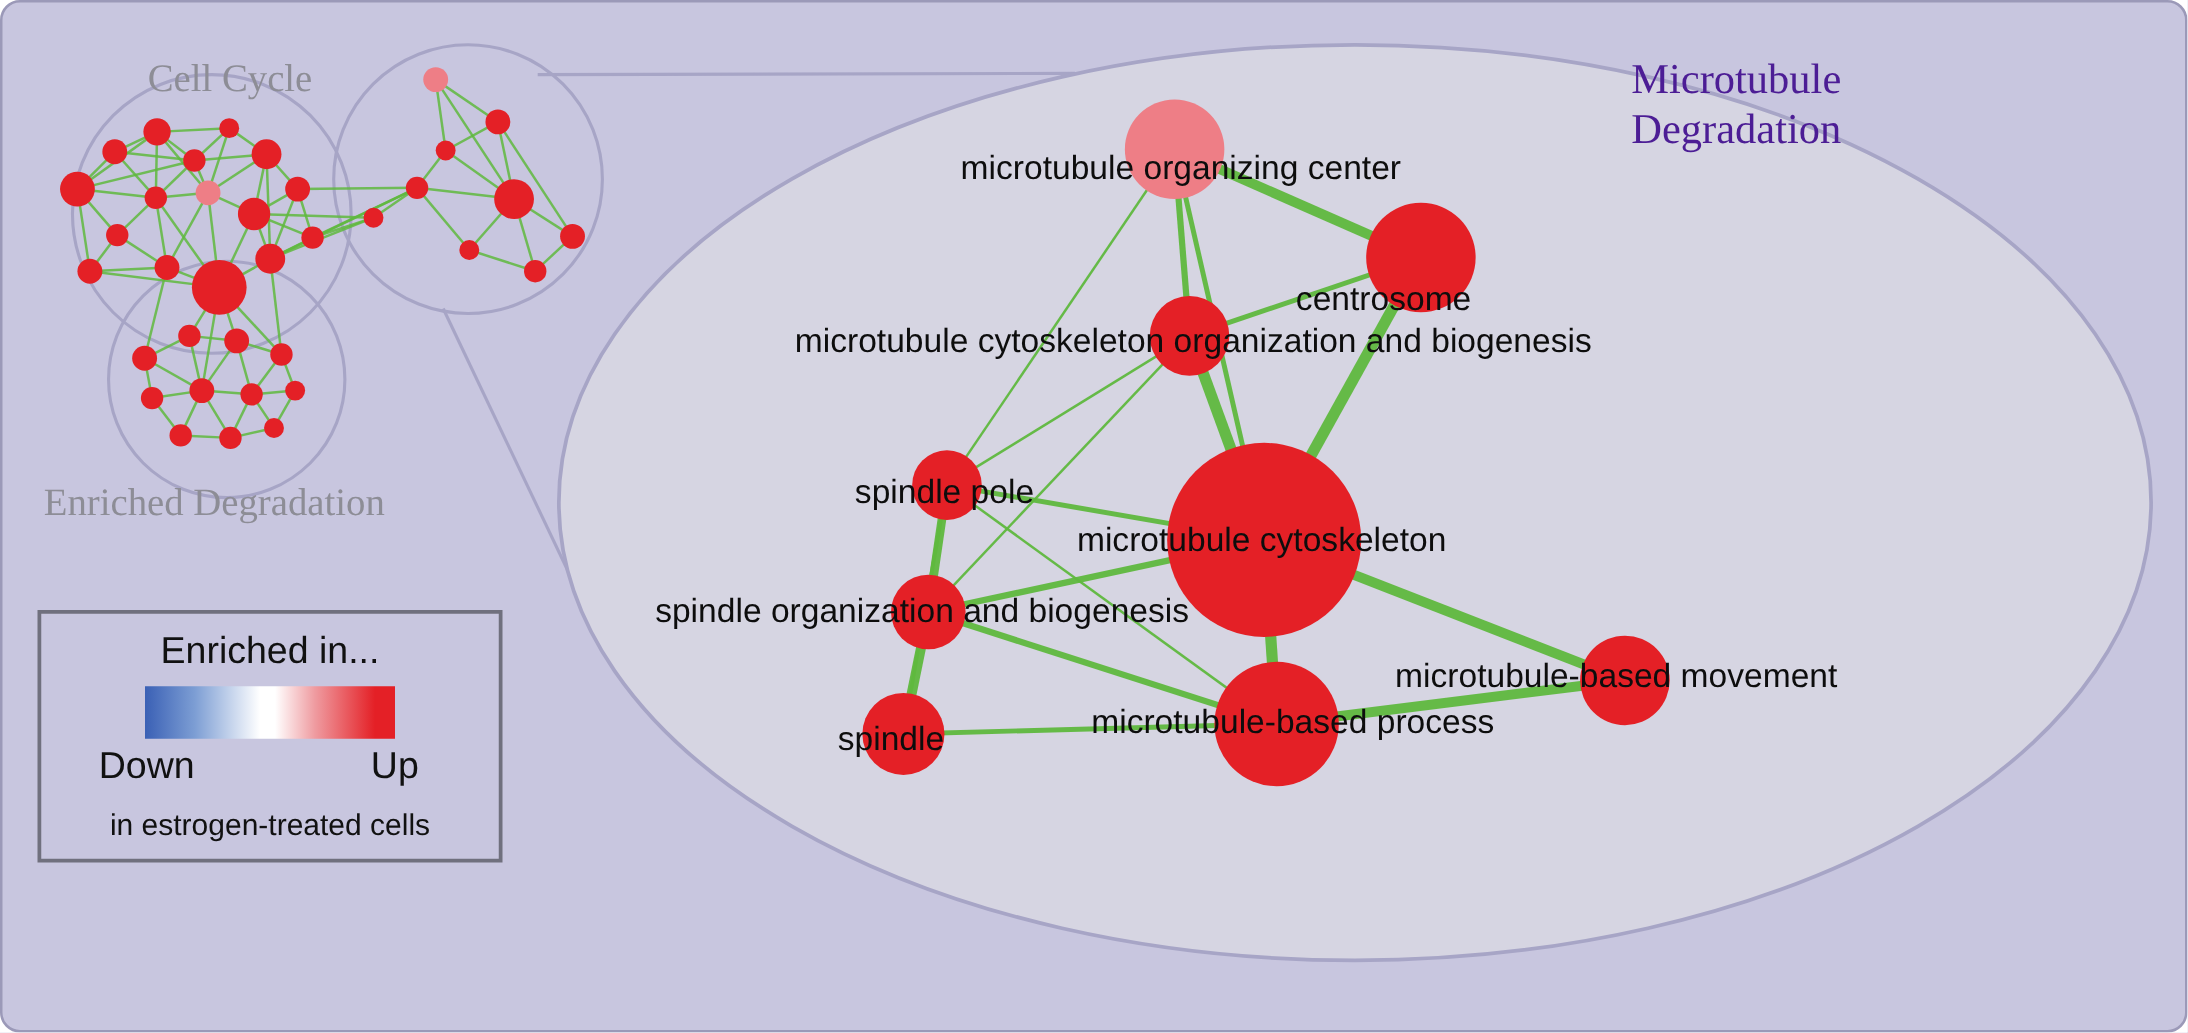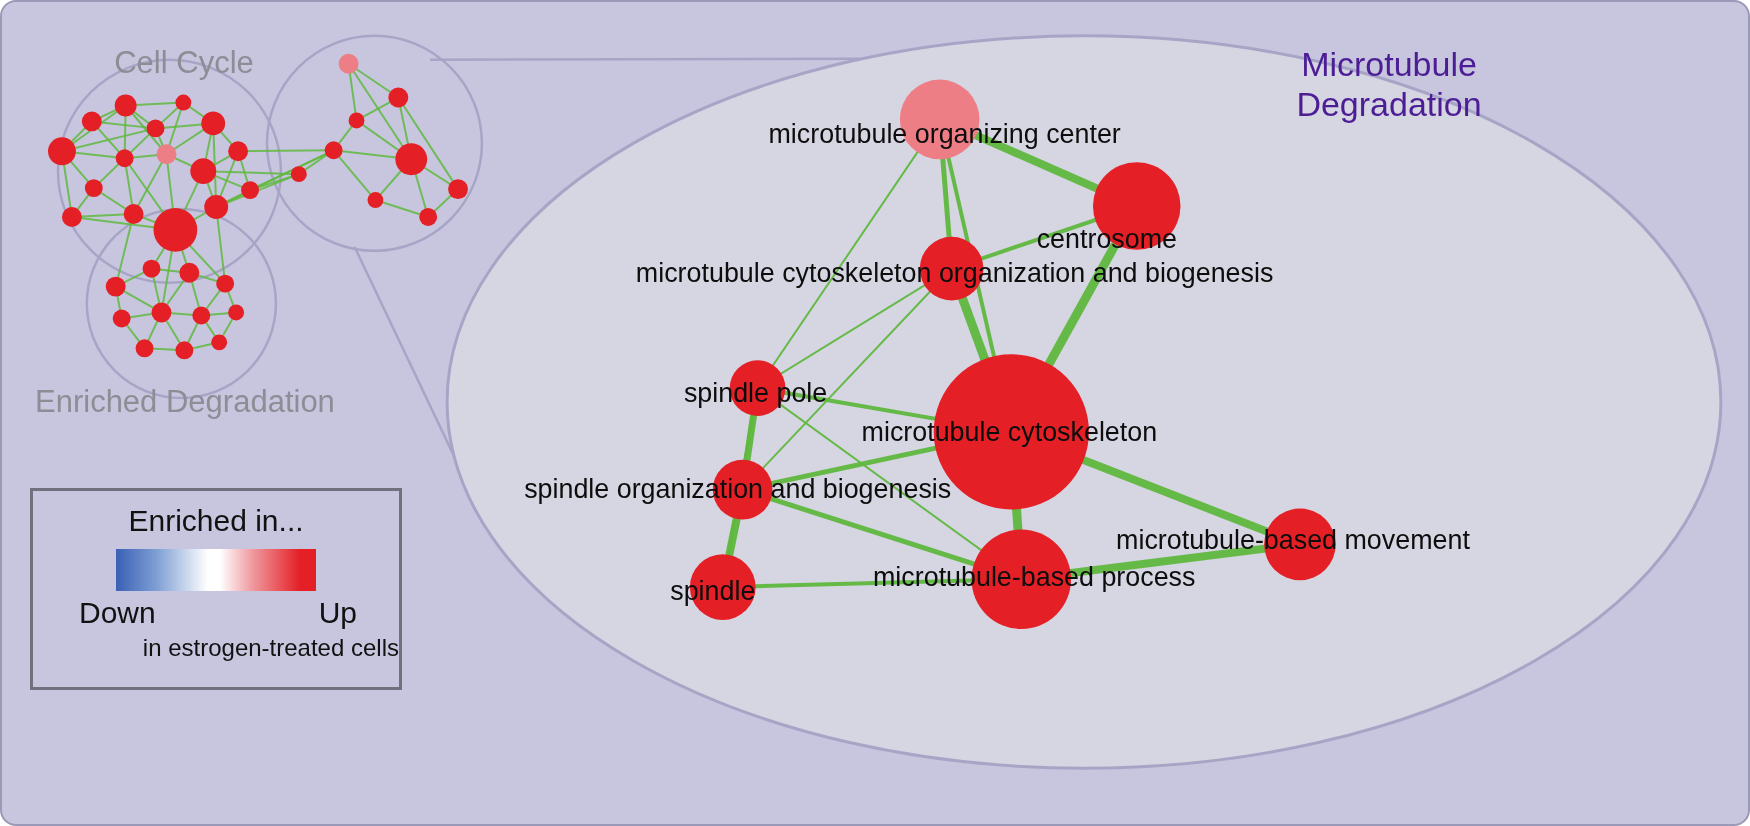--- a/index.html
+++ b/index.html
@@ -23,20 +23,21 @@
     inset: 0;
     width: 100%;
     height: 100%;
   }
   svg#network-svg text {
     font-family: "Liberation Sans", sans-serif;
   }
   .overlay {
     position: absolute;
     pointer-events: none;
+    font-family: Liberation Serif, serif;
   }
   .cluster-label {
     color: #8d8d96;
     font-size: 31px;
     line-height: 1.12;
   }
   .cell-cycle-label {
     left: 62px;
     top: 44px;
     width: 240px;
@@ -74,28 +75,28 @@
     color: #111111;
   }
   .legend-gradient-bar {
     width: 200px;
     height: 42px;
     margin: 11px auto 0 auto;
   }
   .legend-downup {
     display: flex;
     justify-content: space-between;
-    padding: 0 42px 0 46px;
+    padding: 0 64px 0 46px;
     margin-top: 5px;
     font-size: 30px;
     color: #111111;
   }
   .legend-caption {
-    margin-top: 2px;
-    text-align: right;
+    margin-top: 15px;
+    text-align: center;
     font-size: 24px;
     line-height: 1.32;
     color: #111111;
   }
 </style>
 </head>
 <body>
 
 <div class="figure-panel">
 

